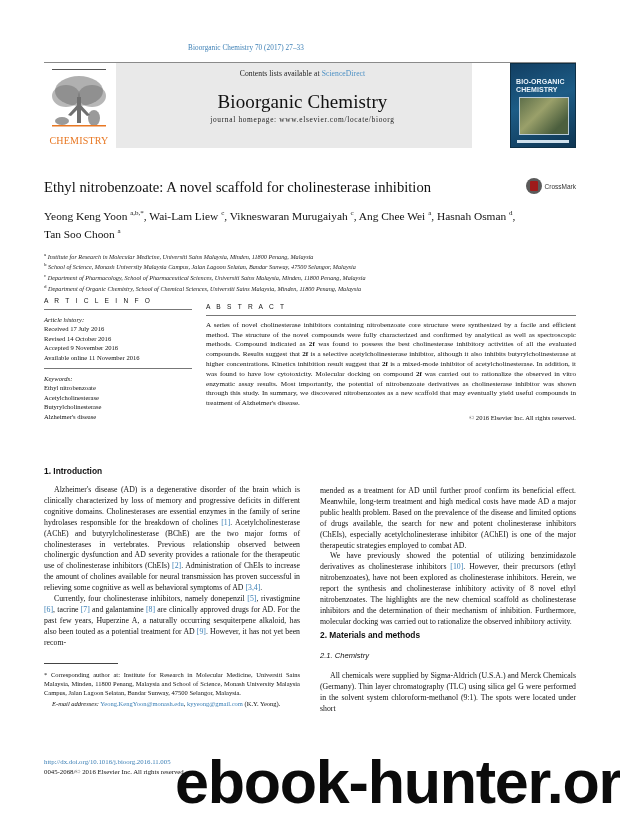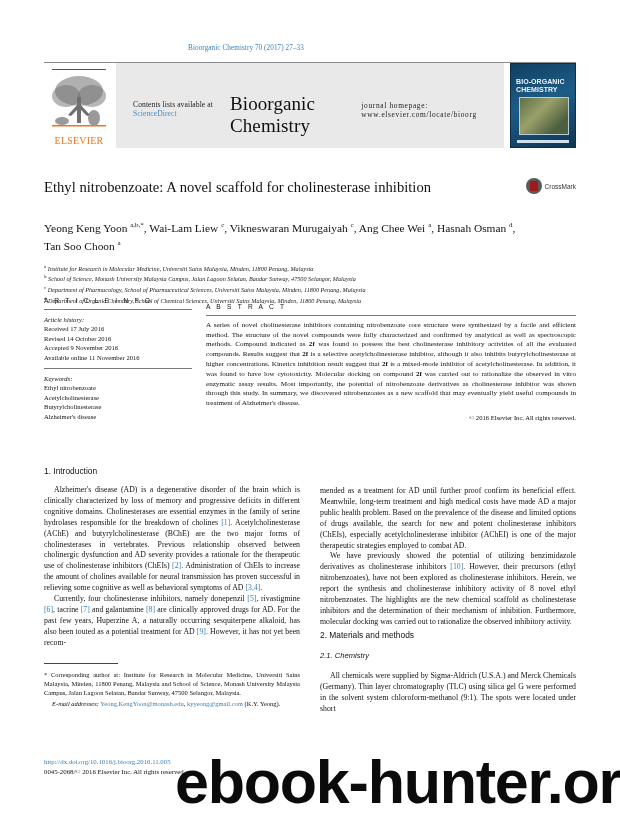--- a/index.html
+++ b/index.html
@@ -46,25 +46,25 @@
     position: absolute;
     top: 0; left: 0;
     width: 532px;
     height: 1px;
     background: #8a8a8a;
   }
   .masthead-center {
     position: absolute;
     left: 72px;
     top: 1px;
-    width: 388px;
+    width: 356px;
     height: 85px;
     background: #e9e9e9;
     display: flex;
-    flex-direction: row;
+    flex-direction: column;
     align-items: center;
     justify-content: flex-start;
     padding-top: 6px;
     box-sizing: border-box;
     padding-left: 17px;
   }
   .contents-line {
     font-size: 7.6px;
     color: #222;
     letter-spacing: .01em;
@@ -181,21 +181,21 @@
     width: 8px; height: 10px;
     background: #9e1b1b;
     border-radius: 1px;
   }
   .crossmark-text {
     font-family: "Liberation Sans", sans-serif;
     font-size: 6.5px;
     color: #333;
   }
   .authors {
-    margin-top: 22px;
+    margin-top: 10px;
     font-size: 11.4px;
     line-height: 15.5px;
     color: #111;
     width: 520px;
   }
   .authors sup { font-size: 7px; }
   .affiliations {
     margin-top: 8px;
     font-size: 6.2px;
     line-height: 8.6px;
@@ -253,21 +253,21 @@
     top: 466px;
     left: 44px;
     width: 532px;
     display: flex;
     gap: 20px;
   }
   .bcol { width: 256px; }
   .h1 {
     font-family: "Liberation Sans", sans-serif;
     font-size: 8.4px;
-    font-weight: normal;
+    font-weight: bold;
     color: #111;
     margin: 0 0 9px 0;
   }
   .h2 {
     font-family: "Liberation Sans", sans-serif;
     font-size: 7.6px;
     font-style: italic;
     color: #111;
     margin: 0 0 8px 0;
   }
@@ -341,21 +341,21 @@
           <ellipse cx="22" cy="33" rx="14" ry="11" opacity="0.5"></ellipse>
           <ellipse cx="48" cy="33" rx="14" ry="11" opacity="0.5"></ellipse>
           <rect x="33" y="34" width="4" height="26"></rect>
           <path d="M35 40 L24 52 L27 53 L36 44 Z"></path>
           <path d="M35 40 L46 52 L43 53 L34 44 Z"></path>
           <ellipse cx="18" cy="58" rx="7" ry="4" opacity="0.7"></ellipse>
           <ellipse cx="50" cy="55" rx="6" ry="8" opacity="0.7"></ellipse>
         </g>
         <rect x="8" y="62" width="54" height="1.5" fill="#E87722"></rect>
       </svg>
-      <div class="elsevier-wordmark">ELSEVIER</div>
+      <div class="elsevier-wordmark">CHEMISTRY</div>
     </div>
 
     <div class="masthead-center">
       <div class="contents-line">
         <span>Contents lists available at </span><span class="sciencedirect">ScienceDirect</span>
       </div>
       <div class="journal-title">Bioorganic Chemistry</div>
       <div class="homepage-line">journal homepage: www.elsevier.com/locate/bioorg</div>
     </div>
 

